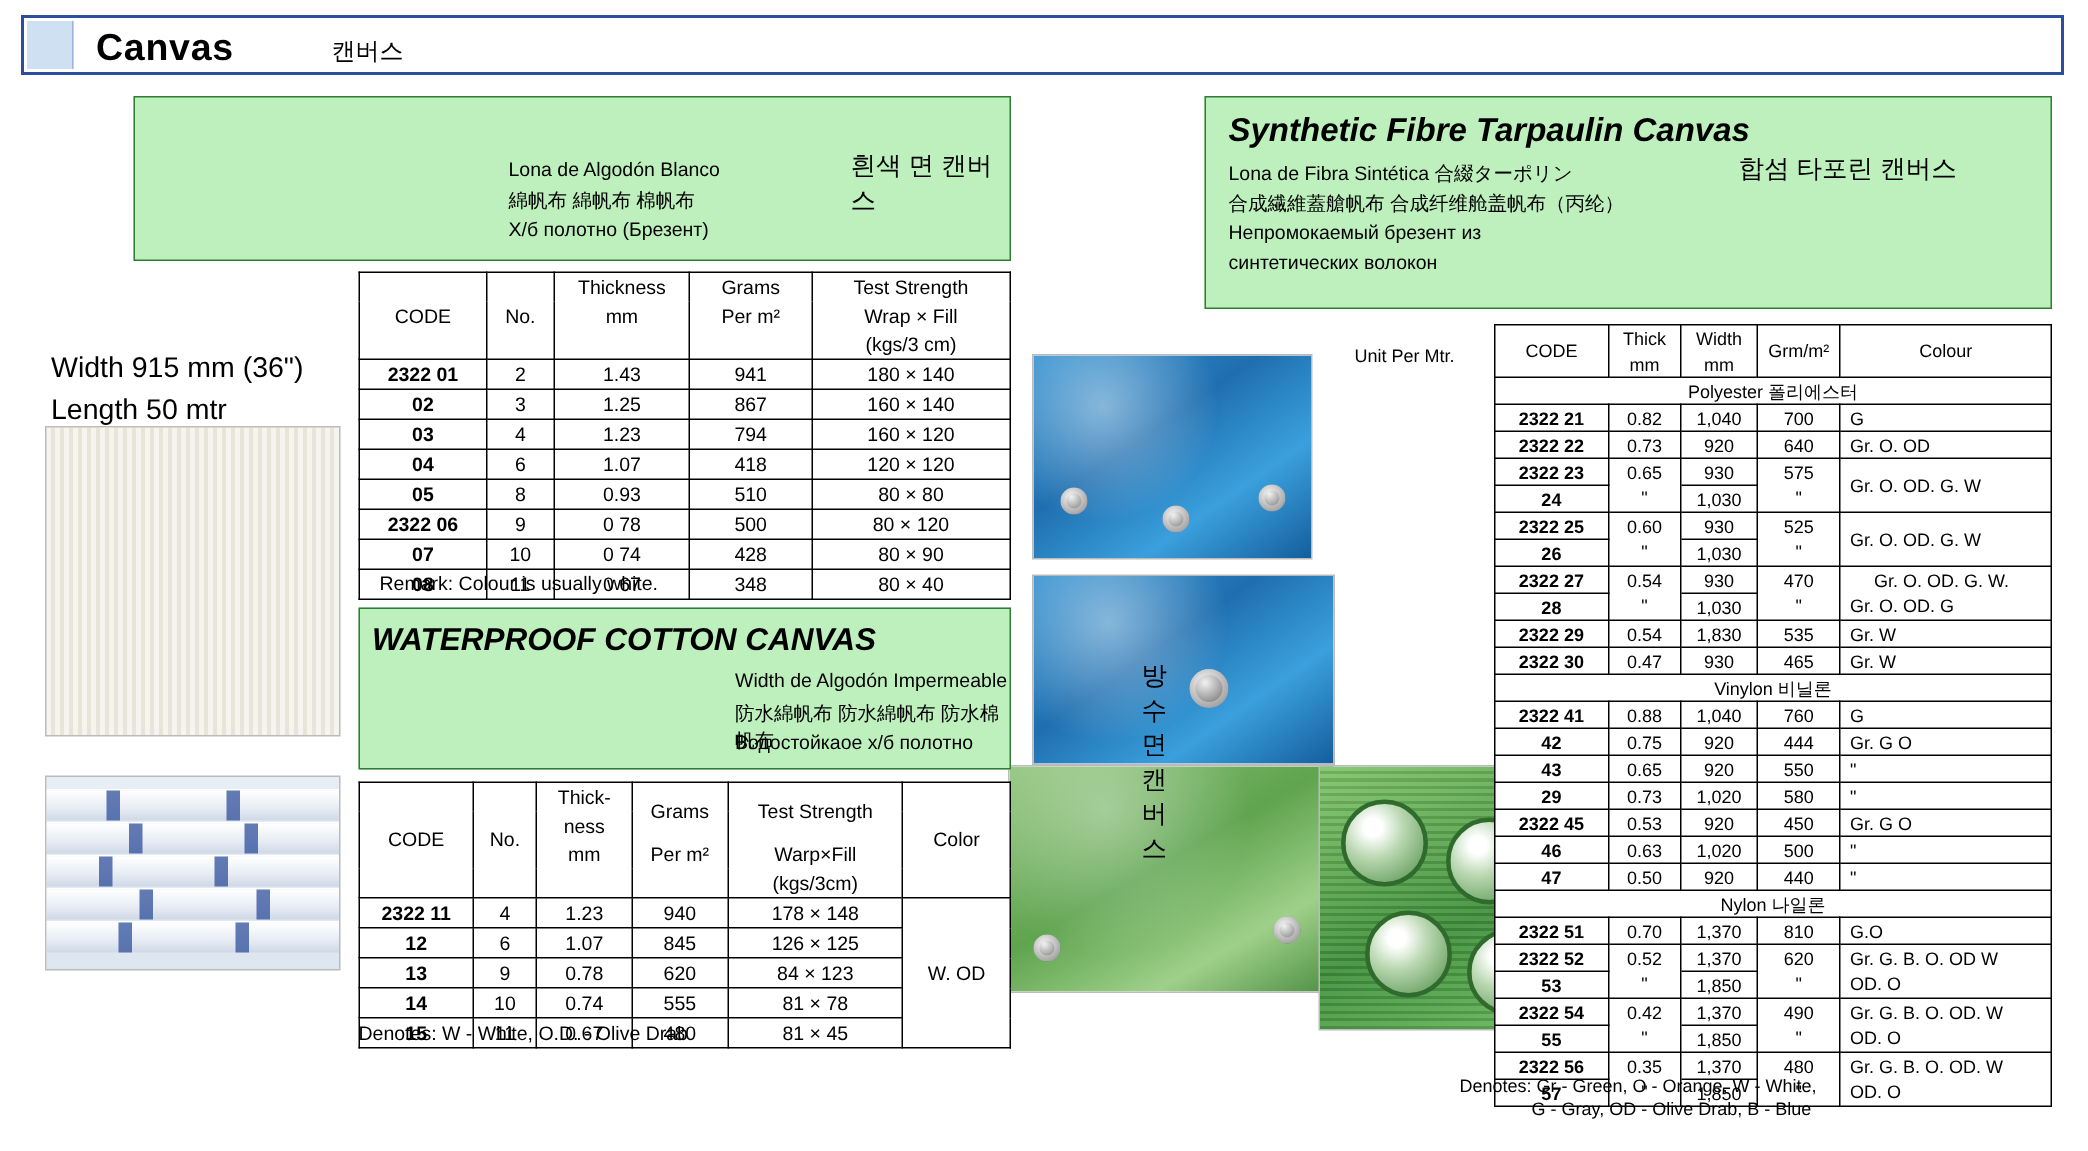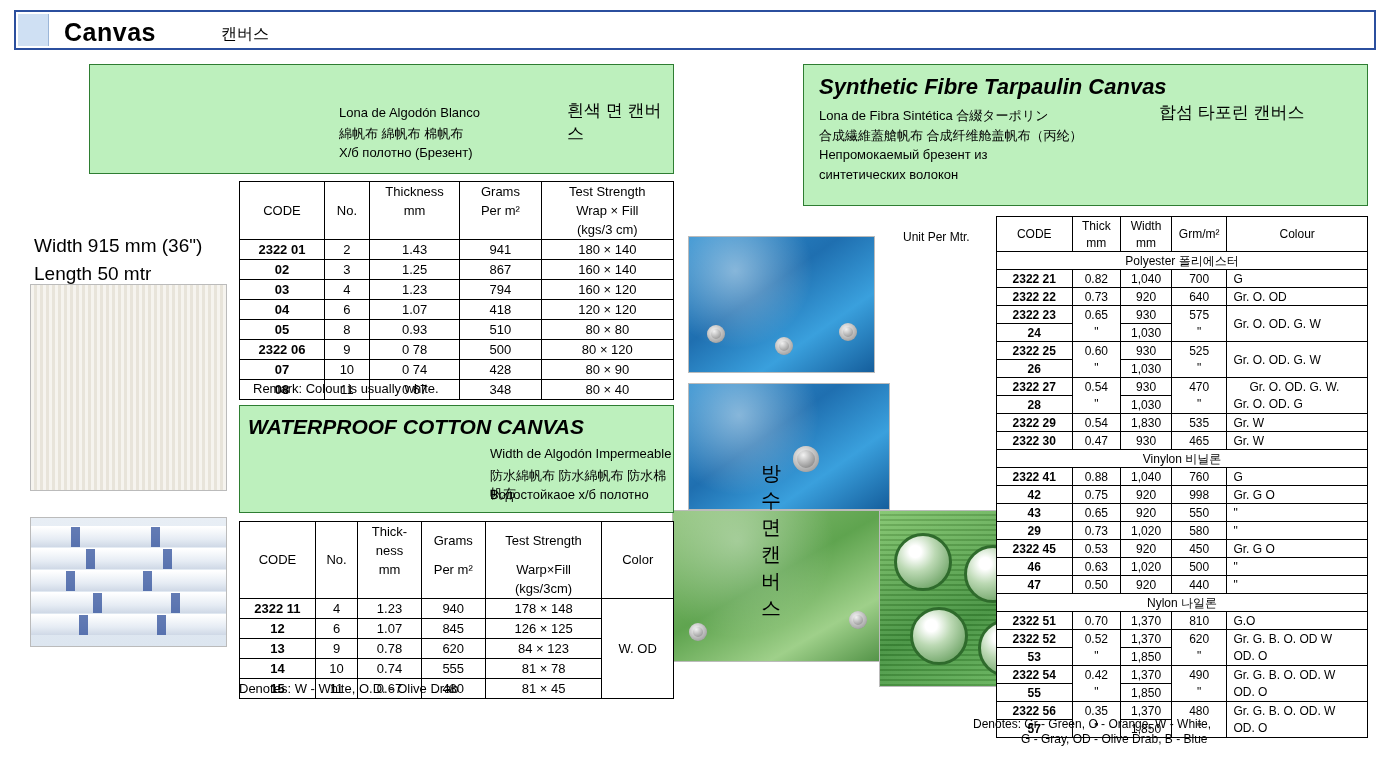--- a/index.html
+++ b/index.html
@@ -49,21 +49,21 @@
   #box-white .gb-title{position:absolute;left:155px;top:9px;font-size:22px;}
   #box-white .l1{position:absolute;left:249px;top:40px;}
   #box-white .kr1{position:absolute;left:477px;top:34px;font-size:17px;}
   #box-white .l2{position:absolute;left:249px;top:60px;}
   #box-white .l3{position:absolute;left:249px;top:80px;}
 
   
   #box-wp{left:239px;top:405px;width:435px;height:108px;}
   #box-wp .gb-title{position:absolute;left:8px;top:9px;font-size:21px;}
   #box-wp .l1{position:absolute;left:250px;top:40px;}
-  #box-wp .kr1{position:absolute;left:521px;top:33px;font-size:20px;margin-top:21px;}
+  #box-wp .kr1{position:absolute;left:521px;top:33px;font-size:17px;}
   #box-wp .l2{position:absolute;left:250px;top:61px;}
   #box-wp .l3{position:absolute;left:250px;top:81px;}
 
   
   #box-syn{left:803px;top:64px;width:565px;height:142px;}
   #box-syn .gb-title{position:absolute;left:15px;top:9px;font-size:22px;}
   #box-syn .l1{position:absolute;left:15px;top:42px;}
   #box-syn .kr1{position:absolute;left:355px;top:36px;font-size:17px;}
   #box-syn .l2{position:absolute;left:15px;top:62px;}
   #box-syn .l3{position:absolute;left:15px;top:82px;}
@@ -485,21 +485,21 @@
     <td class="code">2322 41</td>
     <td>0.88</td>
     <td>1,040</td>
     <td>760</td>
     <td style="text-align:left;padding-left:6px">G</td>
   </tr>
   <tr>
     <td class="code">42</td>
     <td>0.75</td>
     <td>920</td>
-    <td>998</td>
+    <td>444</td>
     <td style="text-align:left;padding-left:6px">Gr. G  O</td>
   </tr>
   <tr>
     <td class="code">43</td>
     <td>0.65</td>
     <td>920</td>
     <td>550</td>
     <td style="text-align:left;padding-left:6px">"</td>
   </tr>
   <tr>

